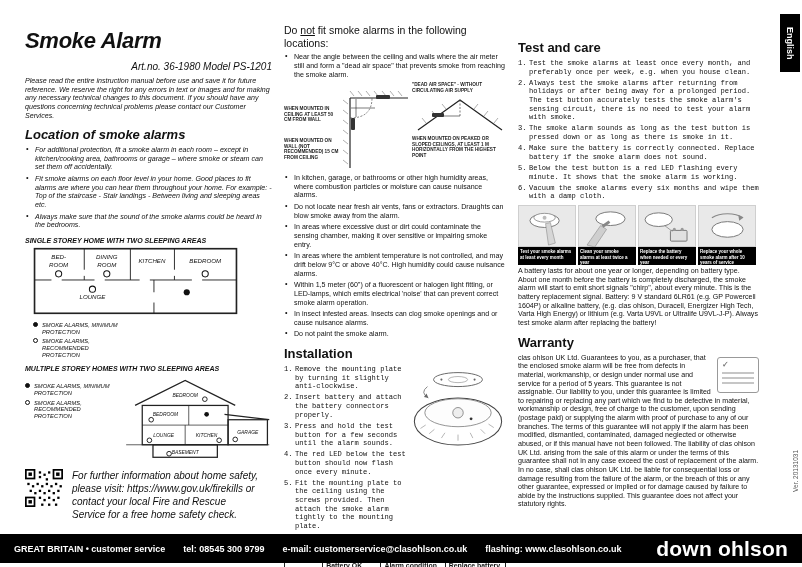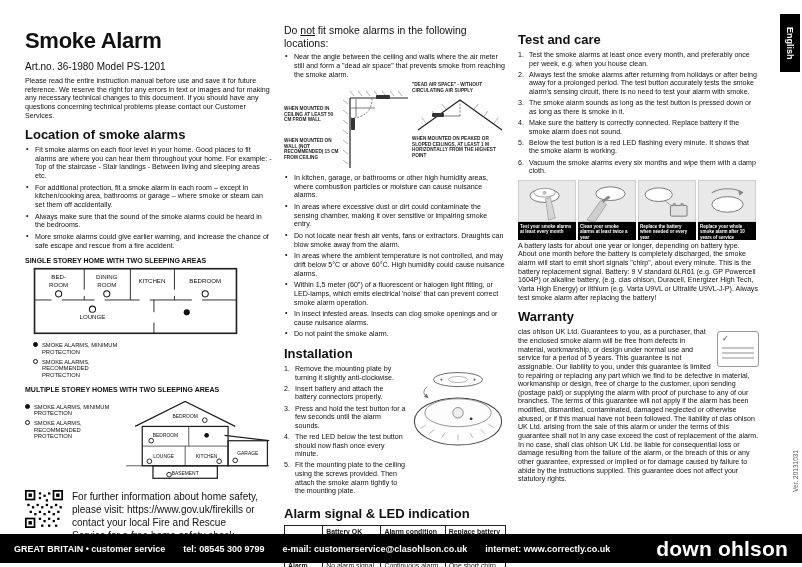--- a/index.html
+++ b/index.html
@@ -1,37 +1,37 @@
 <!DOCTYPE html>
 <html><head>
 <meta charset="utf-8">
 <style>
   * { margin:0; padding:0; box-sizing:border-box; }
   html,body { background:#fff; }
   .page { position:relative; width:802px; height:567px; background:#fff;
           font-family:"Liberation Sans", sans-serif; color:#111; overflow:hidden; }
 
   .col { position:absolute; }
-  #col1 { left:25px;  top:28px; width:247px; }
+  #col1 { left:25px;  top:28px; width:247px;font-style:italic; }
   #col2 { left:284px; top:24px; width:222px; }
   #col3 { left:518px; top:24px; width:241px; }
 
   .title { font-size:22px; font-weight:bold; letter-spacing:-0.3px; margin-bottom:7px; }
-  .artno { font-size:10px; margin-bottom:5px; }
+  .artno { font-size:10px; margin-bottom:5px;text-align:right; }
   .small { font-size:7.1px; line-height:1.22; }
   .h2 { font-size:13px; font-weight:bold; margin:7px 0 4px; }
-  .h2-first { margin-top:8px; }
+  .h2-first { margin-top:16px; }
   .h-donot { font-size:10.5px; font-weight:normal; line-height:1.25; margin-bottom:3px; }
   .u { text-decoration:underline; }
 
   ul.blist { list-style:none; }
   ul.blist li { position:relative; padding-left:10px; margin-bottom:3px; }
   ul.blist li::before { content:"•"; position:absolute; left:1px; top:-1px; }
 
-  ol.nlist { list-style:none; counter-reset: step; }
+  ol.nlist { list-style:none; counter-reset: step; font-family: Liberation Mono, monospace; }
   ol.nlist li { position:relative; padding-left:11px; margin-bottom:2.5px; counter-increment: step; }
   ol.nlist li::before { content: counter(step) "."; position:absolute; left:0; top:0; }
 
   .subhead { font-size:7px; font-weight:bold; margin:7px 0 3px; }
   .legend-item { display:flex; align-items:flex-start; gap:4px; margin-bottom:3px; }
   .legend-text { font-size:5.8px; line-height:1.15; width:80px; }
   .dot { width:5px; height:5px; border-radius:50%; border:1px solid #111; margin-top:0px; flex:none; background:#fff; }
   .dot.filled { background:#111; }
 
   .plan-wrap { margin:1px 0 0 8px; }
@@ -83,24 +83,23 @@
 
 <div class="page">
 
   <div class="col" id="col1">
     <div class="title">Smoke Alarm</div>
     <div class="artno">Art.no. 36-1980  Model  PS-1201</div>
     <div class="small">Please read the entire instruction manual before use and save it for future reference. We reserve the right for any errors in text or images and for making any necessary technical changes to this document. If you should have any questions concerning technical problems please contact our Customer Services.</div>
 
     <div class="h2">Location of smoke alarms</div>
     <ul class="blist small">
+      <li>For additional protection, fit a smoke alarm in each room – except in kitchen/cooking area, bathrooms or garage – where smoke or steam can set them off accidentally.</li>
       <li>Fit smoke alarms on each floor level in your home. Good places to fit alarms are where you can hear them throughout your home. For example: -Top of the staircase - Stair landings - Between living and sleeping areas etc.</li>
-      <li>For additional protection, fit a smoke alarm in each room – except in kitchen/cooking area, bathrooms or garage – where smoke or steam can set them off accidentally.</li>
       <li>Always make sure that the sound of the smoke alarms could be heard in the bedrooms.</li>
-      <li>More smoke alarms could give earlier warning, and increase the chance of safe escape and rescue from a fire accident.</li>
     </ul>
 
     <div class="subhead">SINGLE STOREY HOME WITH TWO SLEEPING AREAS</div>
     <div class="plan-wrap">
       <svg viewBox="0 0 200 66" width="205" height="68">
         <rect x="1.5" y="1.5" width="197" height="63" fill="none" stroke="#222" stroke-width="1.6"></rect>
         <g stroke="#222" stroke-width="0.9">
           <line x1="50" y1="1.5" x2="50" y2="22"></line>
             <line x1="50" y1="28" x2="50" y2="32"></line>
           <line x1="95" y1="1.5" x2="95" y2="32"></line>
@@ -295,23 +294,23 @@
         <rect x="148" y="31" width="12" height="4" rx="1" fill="#333"></rect>
       </svg>
       <div class="dlabel" style="left:0; top:24; width:56px; left:0px; top:24px;">WHEN MOUNTED IN CEILING AT LEAST 50 CM FROM WALL</div>
       <div class="dlabel" style="left:0px; top:56px; width:56px;">WHEN MOUNTED ON WALL (NOT RECOMMENDED) 15 CM FROM CEILING</div>
       <div class="dlabel" style="left:128px; top:0px; width:92px;">"DEAD AIR SPACE" - WITHOUT CIRCULATING AIR SUPPLY</div>
       <div class="dlabel" style="left:128px; top:54px; width:92px;">WHEN MOUNTED ON PEAKED OR SLOPED CEILINGS, AT LEAST 1 M HORIZONTALLY FROM THE HIGHEST POINT</div>
     </div>
 
     <ul class="blist small">
       <li>In kitchen, garage, or bathrooms or other high humidity areas, where combustion particles or moisture can cause nuisance alarms.</li>
+      <li>Do not locate near fresh air vents, fans or extractors. Draughts can blow smoke away from the alarm.</li>
       <li>In areas where excessive dust or dirt could contaminate the sensing chamber, making it over sensitive or impairing smoke entry.</li>
-      <li>Do not locate near fresh air vents, fans or extractors. Draughts can blow smoke away from the alarm.</li>
-      <li>In areas where the ambient temperature is not controlled, and may drift below 5°C or above 60°C. High humidity could cause nuisance alarms.</li>
+      <li>In areas where the ambient temperature is not controlled, and may drift below 9°C or above 40°C. High humidity could cause nuisance alarms.</li>
       <li>Within 1,5 meter (60") of a fluorescent or halogen light fitting, or LED-lamps, which emits electrical 'noise' that can prevent correct smoke alarm operation.</li>
       <li>In insect infested areas. Insects can clog smoke openings and or cause nuisance alarms.</li>
       <li>Do not paint the smoke alarm.</li>
     </ul>
 
     <div class="h2">Installation</div>
     <div class="install-row">
       <ol class="nlist small">
         <li>Remove the mounting plate by turning it slightly anti-clockwise.</li>
         <li>Insert battery and attach the battery connectors properly.</li>
@@ -439,18 +438,18 @@
   </div>
 
   <div class="lang-tab">English</div>
   <div class="version">Ver. 20131031</div>
 
   <div class="footer">
     <div class="footer-left">
       <span>GREAT BRITAIN • customer service</span>
       <span>tel: 08545 300 9799</span>
       <span>e-mail: customerservice@clasohlson.co.uk</span>
-      <span>internet: www.correctly.co.uk</span>
+      <span>flashing: www.clasohlson.co.uk</span>
     </div>
     <div class="footer-logo">down ohlson</div>
   </div>
 
 </div>
 
 </body></html>

